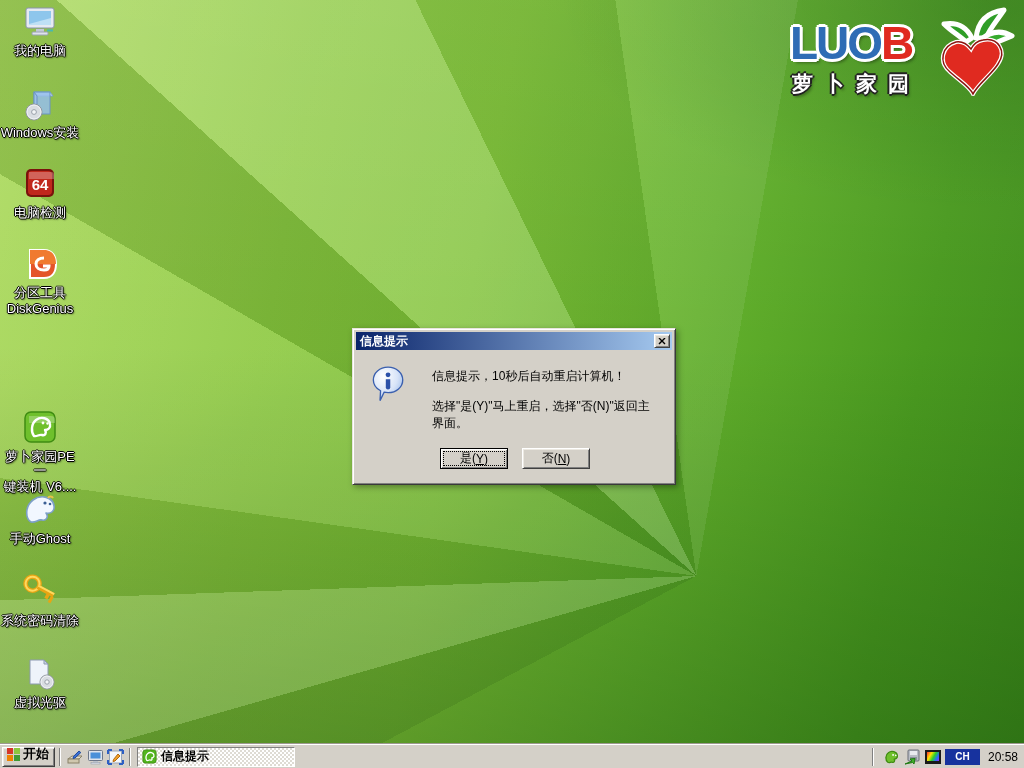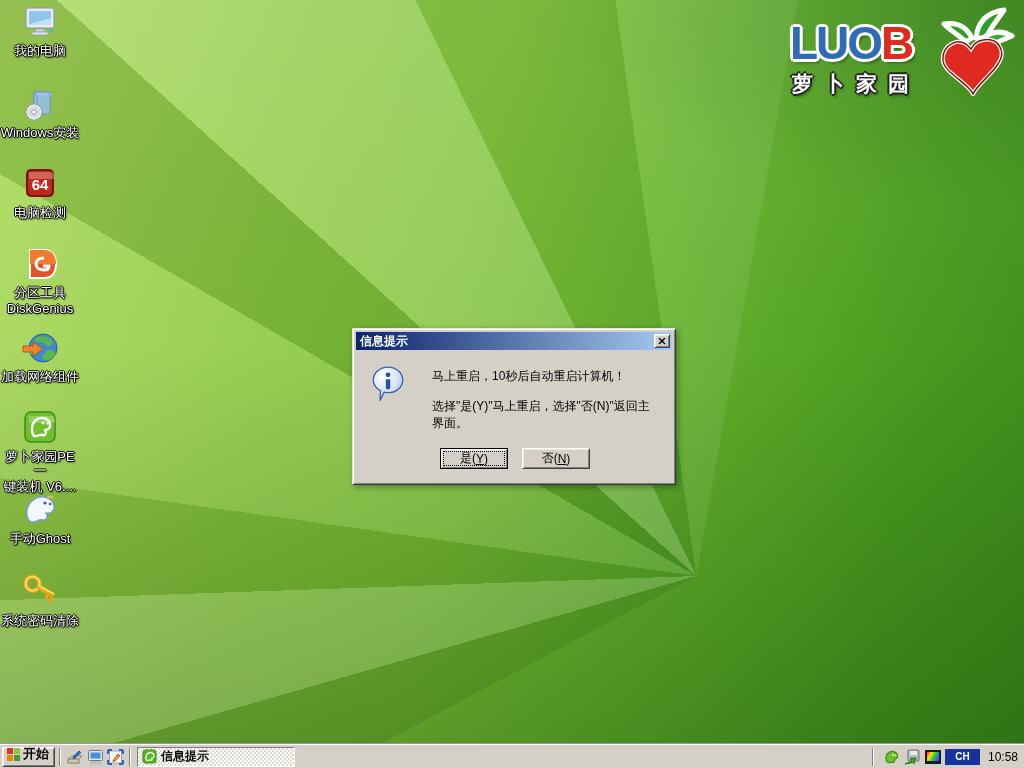--- a/index.html
+++ b/index.html
@@ -160,33 +160,20 @@
       <svg width="36" height="36" viewBox="0 0 36 36">
         <path d="M8 4 H22 C31 4 34 11 34 18 C34 25 31 32 22 32 H8 Z" fill="#e4542a" stroke="#fff" stroke-width="2"></path>
         <path d="M8 4 H22 C31 4 34 11 34 18 L8 18 Z" fill="#f07a30"></path>
         <path d="M22 12 C17 12 14 14.5 14 18 C14 21.5 17 24 22 24 C25 24 27 22.5 27 20 H21" fill="none" stroke="#fff" stroke-width="3"></path>
       </svg>
     </div>
     <span class="lbl">分区工具</span>
     <span class="lbl">DiskGenius</span>
   </div>
 
-  <div class="dicon" style="top:330px">
-    <div class="img">
-      <svg width="38" height="36" viewBox="0 0 38 36">
-        <circle cx="22" cy="18" r="14" fill="#3f86d4" stroke="#2a5c9c"></circle>
-        <path d="M14 8 C18 6 26 6 30 9 C33 12 32 16 28 16 C24 16 23 12 19 12 C15 12 13 10 14 8 Z" fill="#59b64a"></path>
-        <path d="M26 20 C31 19 35 21 34 25 C32 29 27 31 23 30 C20 29 21 26 23 24 Z" fill="#59b64a"></path>
-        <path d="M12 16 C15 16 17 19 15 22 C13 25 9 25 8 22 C7.5 19 9 16 12 16 Z" fill="#6cc25c"></path>
-        <path d="M2 16 L12 16 L12 12 L22 19 L12 26 L12 22 L2 22 Z" fill="#f08428" stroke="#b55a10"></path>
-      </svg>
-    </div>
-    <span class="lbl">加载网络组件</span>
-    <span class="lbl"></span>
-  </div>
 
   <div class="dicon" style="top:410px">
     <div class="img">
       <svg width="34" height="34" viewBox="0 0 34 34">
         <rect x="2" y="2" width="30" height="30" rx="6" fill="#6fc02c" stroke="#3f8c12" stroke-width="1.5"></rect>
         <path d="M6 6 h22 a4 4 0 0 1 4 4 v3 H6 Z" fill="rgba(255,255,255,.25)"></path>
         <path d="M11 26 C8 22 8 14 13 10 C18 6 26 8 27 14 C27.8 18 25 20 22 20 C24 23 22 26 19 25 C16 24 14 27 11 26 Z" fill="none" stroke="#fff" stroke-width="2.4" stroke-linejoin="round"></path>
         <circle cx="20" cy="13" r="1.4" fill="#fff"></circle>
         <circle cx="24.5" cy="13.5" r="1.2" fill="#fff"></circle>
       </svg>
@@ -218,20 +205,33 @@
           <rect x="16" y="12" width="18" height="2" fill="#ffd95e"></rect>
           <rect x="27" y="16" width="3.5" height="5" fill="#e8a514"></rect>
           <rect x="32" y="16" width="3" height="7" fill="#e8a514"></rect>
         </g>
       </svg>
     </div>
     <span class="lbl">系统密码清除</span>
     <span class="lbl"></span>
   </div>
 
+  <div class="dicon" style="top:656px">
+    <div class="img">
+      <svg width="36" height="36" viewBox="0 0 36 36">
+        <path d="M8 4 H22 L26 8 V28 H8 Z" fill="#eef3fa" stroke="#8c9ab0"></path>
+        <path d="M22 4 L26 8 H22 Z" fill="#c9d4e4" stroke="#8c9ab0"></path>
+        <circle cx="25" cy="26" r="7" fill="#d9dde2" stroke="#8e959e"></circle>
+        <circle cx="25" cy="26" r="6" fill="none" stroke="#f2f4f7"></circle>
+        <circle cx="25" cy="26" r="2.2" fill="#f4f6f8" stroke="#9aa1ab"></circle>
+      </svg>
+    </div>
+    <span class="lbl">虚拟光驱</span>
+    <span class="lbl"></span>
+  </div>
 
   <div class="dialog">
     <div class="titlebar">
       <span class="ttl">信息提示</span>
       <div class="closebtn">
         <svg width="8" height="7" viewBox="0 0 8 7">
           <path d="M1 0 L7 6 M7 0 L1 6" stroke="#000" stroke-width="1.4"></path>
         </svg>
       </div>
     </div>
@@ -243,21 +243,21 @@
               <stop offset="0" stop-color="#ffffff"></stop>
               <stop offset=".55" stop-color="#d8e4f8"></stop>
               <stop offset="1" stop-color="#93b4e6"></stop>
             </radialGradient>
           </defs>
           <path d="M18 1 C27.5 1 34.5 7.4 34.5 15.3 C34.5 23.2 27.5 29.6 18 29.6 C16.5 29.6 15 29.4 13.6 29.1 L9 38.5 L9.6 27.5 C5 24.9 1.5 20.5 1.5 15.3 C1.5 7.4 8.5 1 18 1 Z" fill="url(#bal)" stroke="#3a5fae" stroke-width="1.5"></path>
           <circle cx="18" cy="9.6" r="2.7" fill="#2b50a8"></circle>
           <path d="M15.5 14.5 h5 v9 a2.5 2.5 0 0 1 -5 0 Z" fill="#2b50a8"></path>
         </svg>
         <div class="msg-text">
-          <span class="l1">马上重启，10秒后自动重启计算机！</span>
+          <span class="l1">信息提示，10秒后自动重启计算机！</span>
           <span class="l2">选择"是(Y)"马上重启，选择"否(N)"返回主界面。</span>
         </div>
       </div>
       <div class="btn-row">
         <div class="w95btn default">
           <span>是(</span>
             <span class="key">Y</span>
             <span>)</span>
         </div>
         <div class="w95btn">
@@ -325,16 +325,16 @@
       <svg width="17" height="17" viewBox="0 0 17 17">
         <rect x="4" y="2" width="11" height="11" rx="1" fill="#b8bcc4" stroke="#6a6f78"></rect>
         <rect x="6" y="3" width="7" height="4" fill="#e8eaee"></rect>
         <rect x="6" y="9" width="7" height="3" fill="#8d929c"></rect>
         <path d="M1 16 L8 13 L6 11 L11 10.5 L10 16 L8.5 14.5 Z" fill="#3fae2a" stroke="#1f7a12"></path>
       </svg>
       <div class="rgb-mon"></div>
       <div class="ch-box">
         <span>CH</span>
       </div>
-      <span class="clock">10:58</span>
+      <span class="clock">20:58</span>
     </div>
   </div>
 </div>
 
 </body></html>

